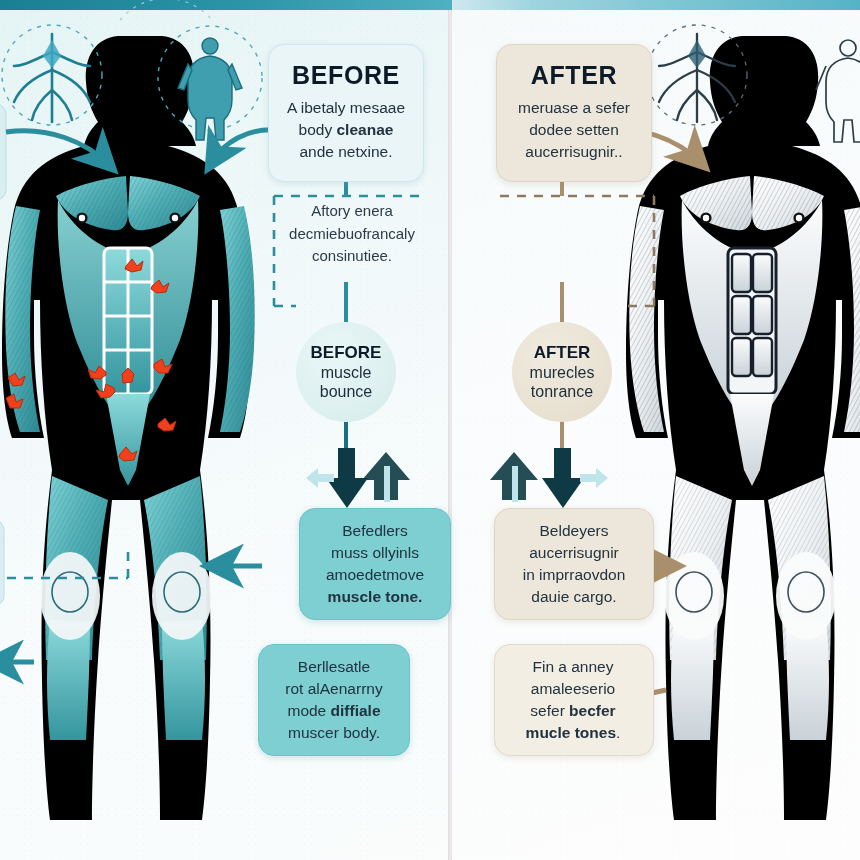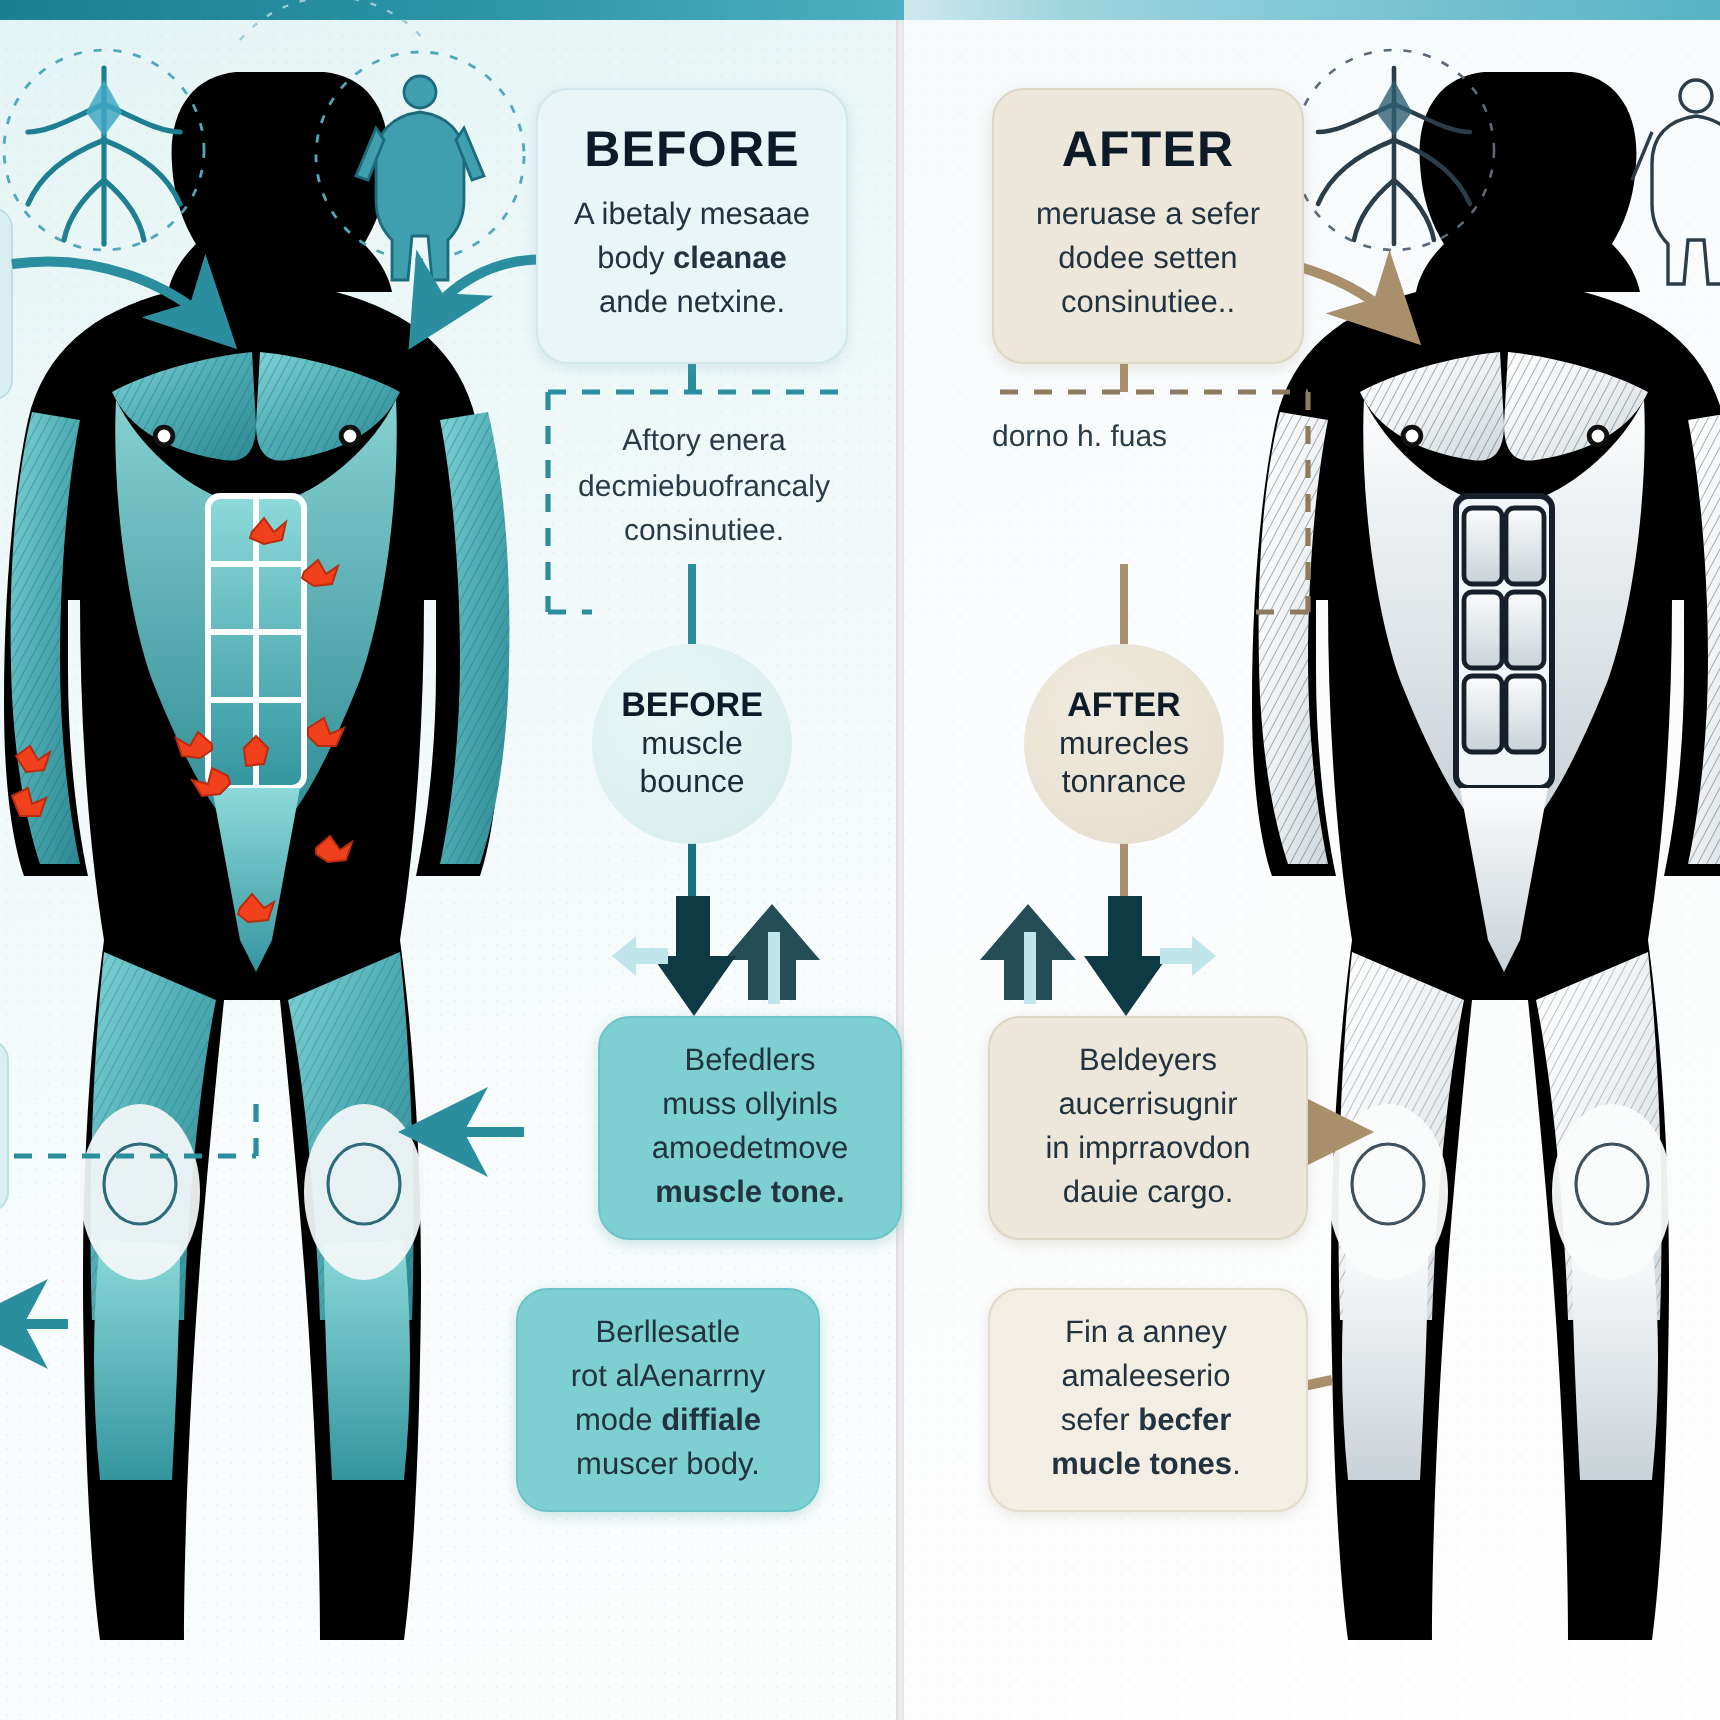--- a/index.html
+++ b/index.html
@@ -381,21 +381,21 @@
 
   <div class="card card-lt" style="left:268px;top:44px;width:156px;height:138px;">
     <div class="ttl">BEFORE</div>
     <div class="bdy">
       <div>A ibetaly mesaae</div>
       <div><span>body </span><b>cleanae</b></div>
       <div>andе netxine.</div>
     </div>
   </div>
 
-  <div class="plaintext" style="left:276px;top:210px;width:152px;">
+  <div class="plaintext" style="left:276px;top:200px;width:152px;">
     <div>Aftory enera</div>
     <div>decmiebuofrancaly</div>
     <div>consinutiee.</div>
   </div>
 
   <div class="circ circ-l" style="left:296px;top:322px;width:100px;height:100px;">
     <div class="ctitle">BEFORE</div>
     <div class="cline">muscle</div>
     <div class="cline">bounce</div>
   </div>
@@ -416,26 +416,25 @@
       <div><span>mode </span><b>diffiale</b></div>
       <div>muscer body.</div>
     </div>
   </div>
 
   <div class="card card-rt" style="left:496px;top:44px;width:156px;height:138px;">
     <div class="ttl">AFTER</div>
     <div class="bdy">
       <div>meruase a sefer</div>
       <div>dodee setten</div>
-      <div>consinutiee..</div>
+      <div>aucerrisugnir..</div>
     </div>
   </div>
 
   <div class="plaintext right-al" style="left:496px;top:208px;width:160px;">
-    <div>dorno h. fuas</div>
   </div>
 
   <div class="circ circ-r" style="left:512px;top:322px;width:100px;height:100px;">
     <div class="ctitle">AFTER</div>
     <div class="cline">murecles</div>
     <div class="cline">tonrance</div>
   </div>
 
   <div class="card card-rt" style="left:494px;top:508px;width:160px;height:112px;">
     <div class="bdy">

